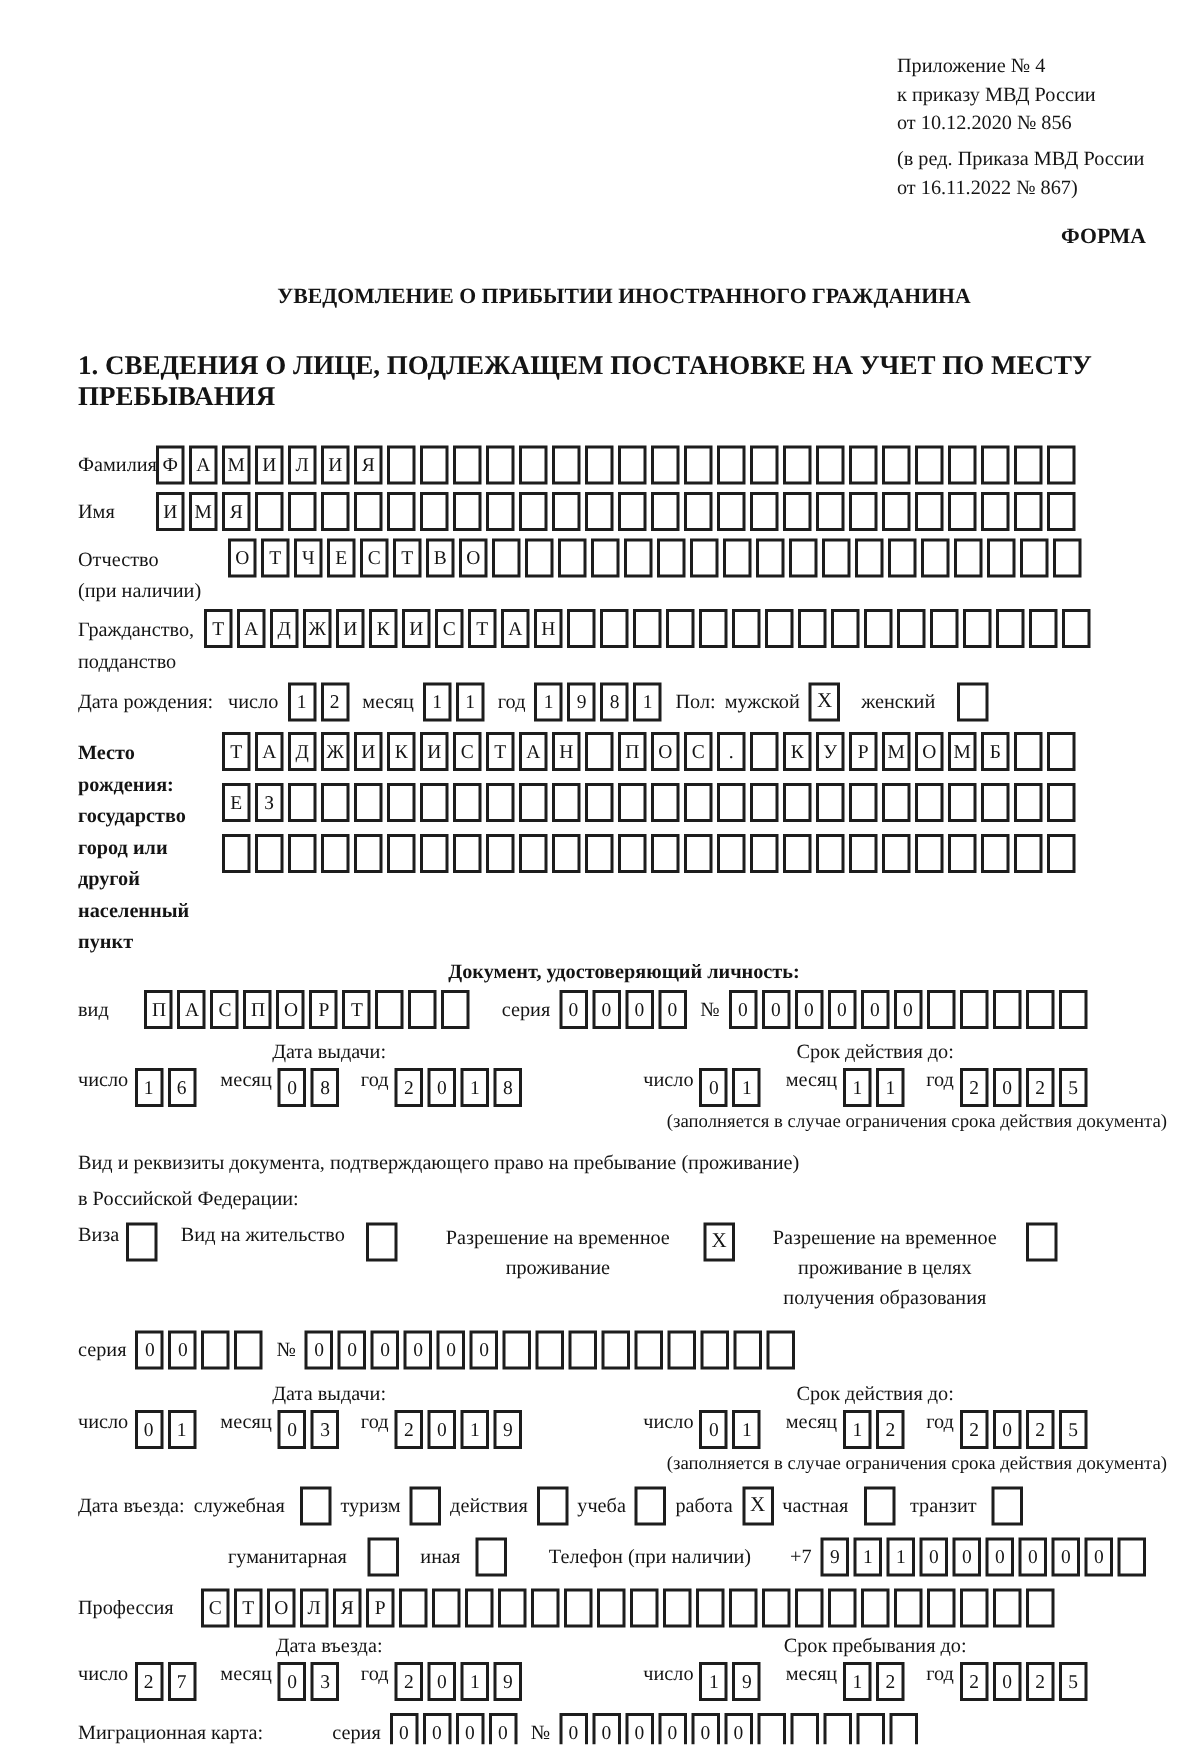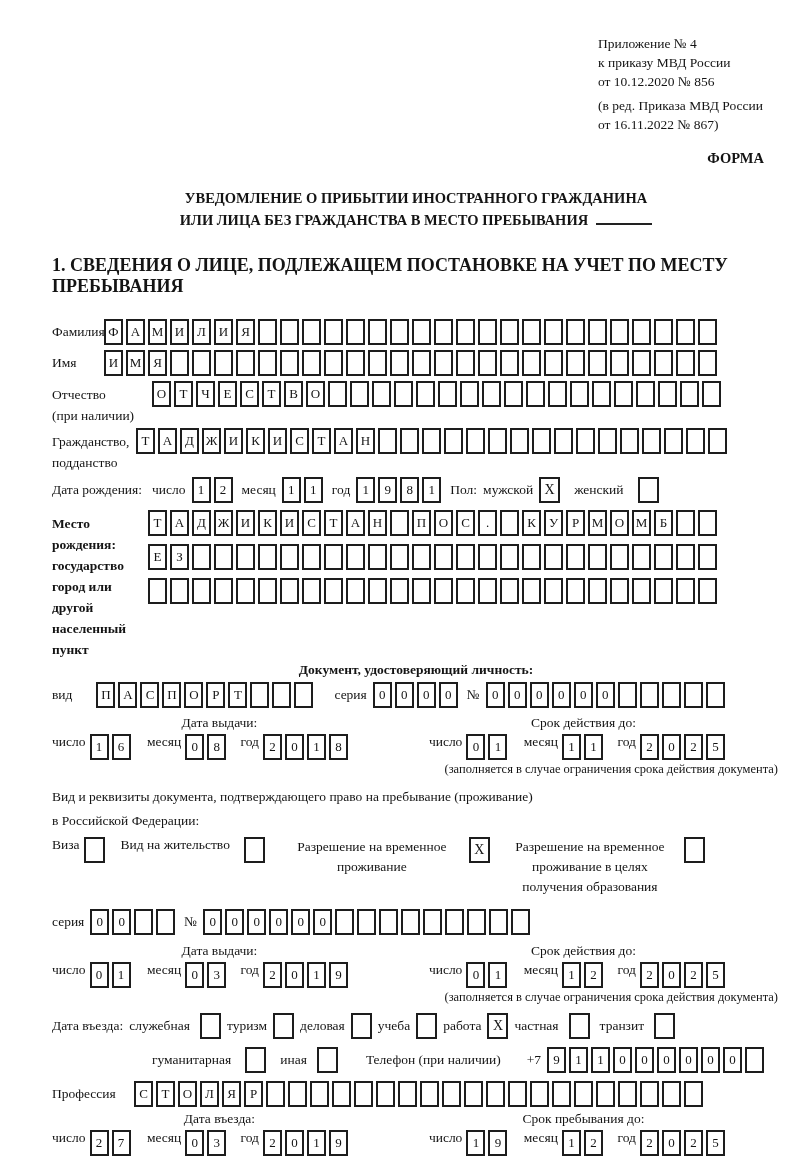--- a/index.html
+++ b/index.html
@@ -61,23 +61,20 @@
     <div class="grp2">
       <div>(в ред. Приказа МВД России</div>
       <div>от 16.11.2022 № 867)</div>
     </div>
   </div>
 
   <div class="forma">ФОРМА</div>
 
   <div class="title">
     <div>УВЕДОМЛЕНИЕ О ПРИБЫТИИ ИНОСТРАННОГО ГРАЖДАНИНА</div>
-    <div>
-      <span>ИЛИ ЛИЦА БЕЗ ГРАЖДАНСТВА В МЕСТО ПРЕБЫВАНИЯ</span><span class="tunder"></span>
-    </div>
   </div>
 
   <div class="sect">1. СВЕДЕНИЯ О ЛИЦЕ, ПОДЛЕЖАЩЕМ ПОСТАНОВКЕ НА УЧЕТ ПО МЕСТУ ПРЕБЫВАНИЯ</div>
 
   <div class="row">
     <div class="lbl" style="width:52px;">Фамилия</div>
     <span class="cells"><span class="cell">Ф</span><span class="cell">А</span><span class="cell">М</span><span class="cell">И</span><span class="cell">Л</span><span class="cell">И</span><span class="cell">Я</span><span class="cell"></span><span class="cell"></span><span class="cell"></span><span class="cell"></span><span class="cell"></span><span class="cell"></span><span class="cell"></span><span class="cell"></span><span class="cell"></span><span class="cell"></span><span class="cell"></span><span class="cell"></span><span class="cell"></span><span class="cell"></span><span class="cell"></span><span class="cell"></span><span class="cell"></span><span class="cell"></span><span class="cell"></span><span class="cell"></span><span class="cell"></span></span>
   </div>
 
   <div class="row">
@@ -218,21 +215,21 @@
     </div>
   </div>
   <div class="note">(заполняется в случае ограничения срока действия документа)</div>
 
   <div class="inl" style="align-items:center;margin-bottom:8px;">
     <span>Дата въезда:</span>
     <span class="gap6">служебная</span>
     <span class="checkbox gap10"></span>
     <span class="gap6">туризм</span>
     <span class="checkbox gap6"></span>
-    <span class="gap6">деловая</span>
+    <span class="gap6">действия</span>
     <span class="checkbox gap6"></span>
     <span class="gap6">учеба</span>
     <span class="checkbox gap6"></span>
     <span class="gap6">работа</span>
     <span class="checkbox gap6">X</span>
     <span class="gap6">частная</span>
     <span class="checkbox gap10"></span>
     <span class="gap10">транзит</span>
     <span class="checkbox gap10"></span>
   </div>

